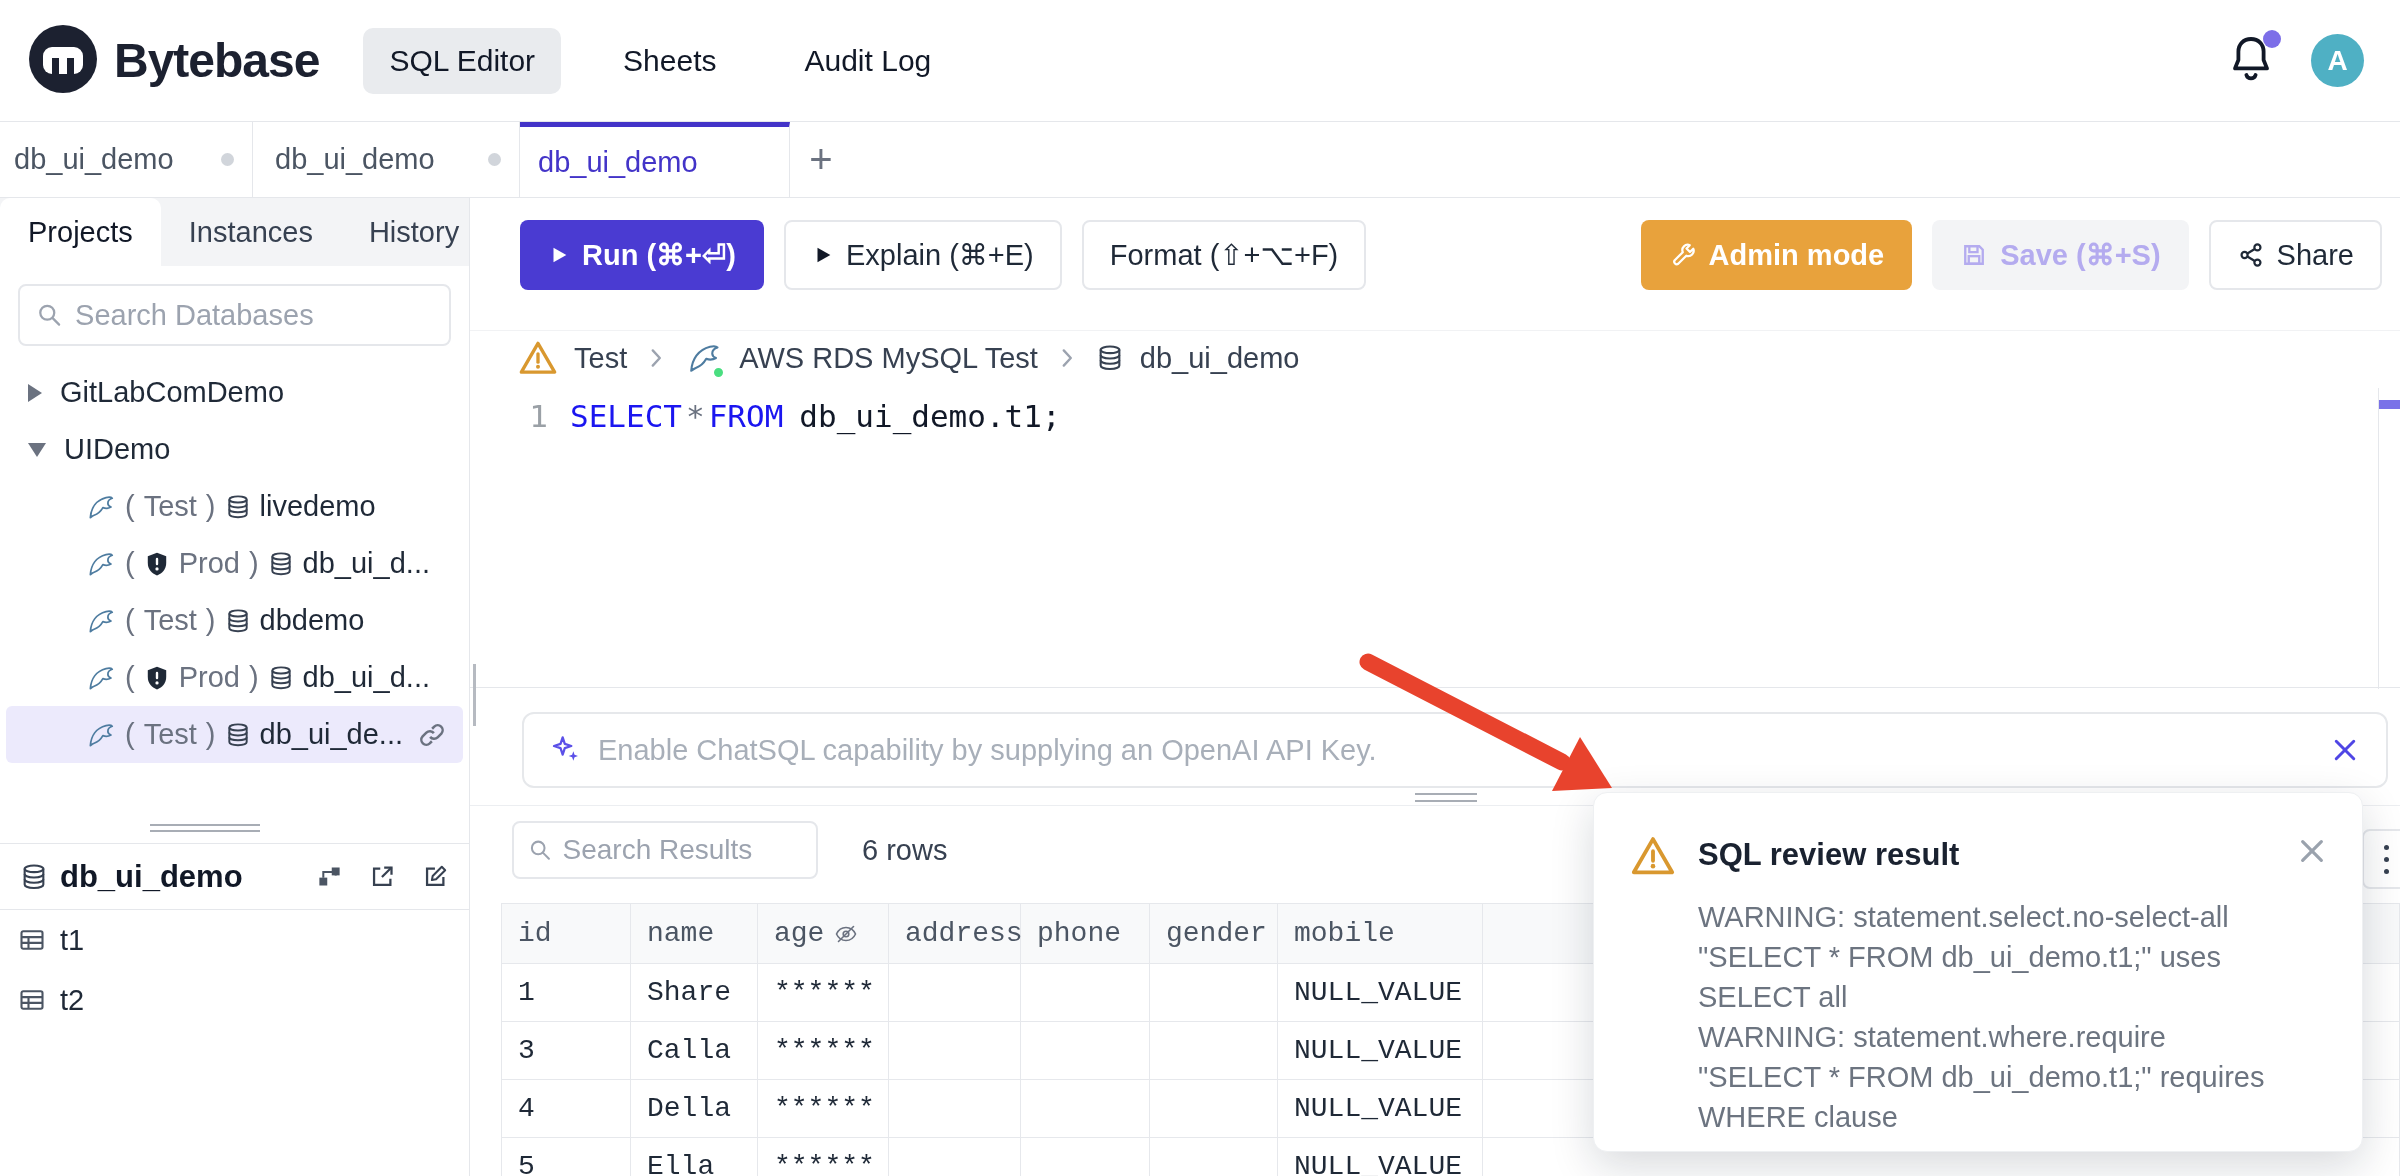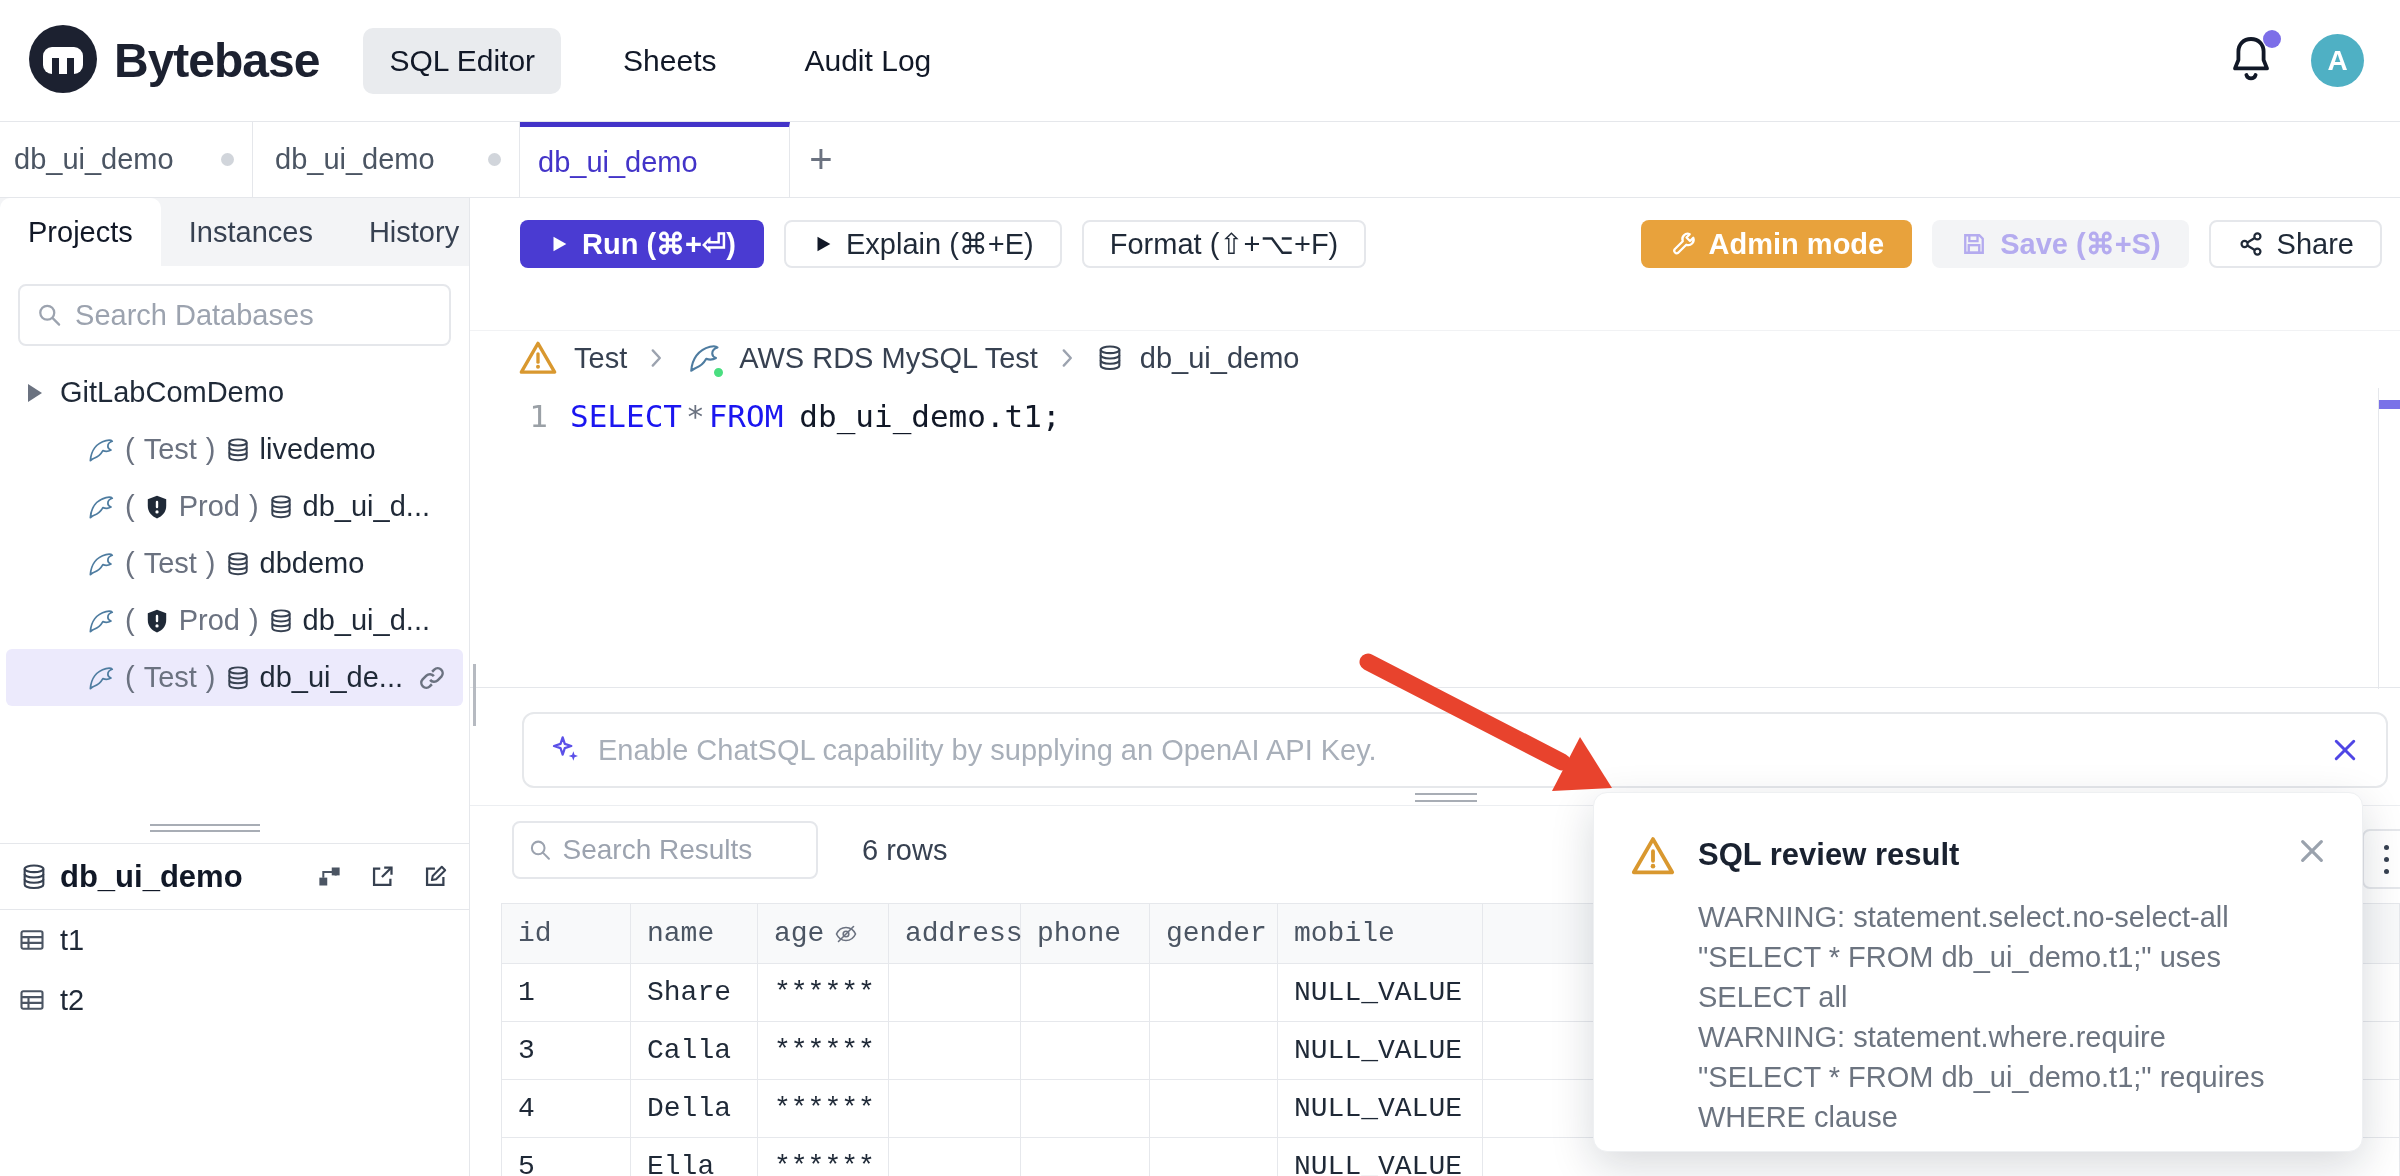--- a/index.html
+++ b/index.html
@@ -61,21 +61,21 @@
   
   .db-panel { position:absolute; left:0; right:0; top:645px; bottom:0; border-top:1px solid #e5e7eb; background:#fff; }
   .db-panel-head { height:66px; border-bottom:1px solid #e5e7eb; display:flex; align-items:center; padding:0 20px; }
   .db-panel-name { font-size:31px; font-weight:700; color:#111827; margin-left:12px; }
   .db-panel-actions { margin-left:auto; display:flex; gap:26px; }
   .db-panel-actions svg { cursor:pointer; }
   .tbl-row { height:60px; display:flex; align-items:center; padding-left:18px; gap:14px; font-size:29px; color:#1f2937; cursor:pointer; }
 
   
   .toolbar { position:absolute; top:22px; left:50px; right:18px; display:flex; align-items:center; gap:20px; }
-  .btn { height:48px; display:flex; align-items:center; gap:12px; padding:0 26px; border-radius:8px; font-size:29px; cursor:pointer; white-space:nowrap; border:2px solid transparent; }
+  .btn { height:70px; display:flex; align-items:center; gap:12px; padding:0 26px; border-radius:8px; font-size:29px; cursor:pointer; white-space:nowrap; border:2px solid transparent; }
   .btn-run { background:#4a3bd2; color:#fff; font-weight:600; }
   .btn-outline { background:#fff; border-color:#e5e7eb; color:#1f2937; }
   .right-group { margin-left:auto; display:flex; gap:20px; }
   .btn-admin { background:#e8a23c; color:#fff; font-weight:600; }
   .btn-save { background:#f3f4f6; color:#b4abef; font-weight:600; cursor:default; }
 
   
   .crumb-line { position:absolute; top:132px; left:0; right:0; border-top:1px solid #f1f2f4; }
   .crumb { position:absolute; top:136px; left:48px; height:48px; display:flex; align-items:center; gap:16px; font-size:29px; color:#374151; }
   .dolphin-wrap { position:relative; width:38px; height:36px; }
@@ -235,20 +235,24 @@
             <use href="#i-search"></use>
           </svg>
         <input type="text" placeholder="Search Databases" style="">
       </div>
 
       <div class="tree">
         <div class="tree-row project">
           <span class="caret-r"></span>
           <span>GitLabComDemo</span>
         </div>
+        <div class="tree-row project">
+          <span class="caret-d"></span>
+          <span>UIDemo</span>
+        </div>
 
         <div class="tree-row db">
           <svg width="30" height="30">
               <use href="#i-dolphin"></use>
             </svg>
           <span class="env">(</span>
           <span class="env">Test</span>
           <span class="env">)</span>
           <svg width="26" height="26">
               <use href="#i-db"></use>

